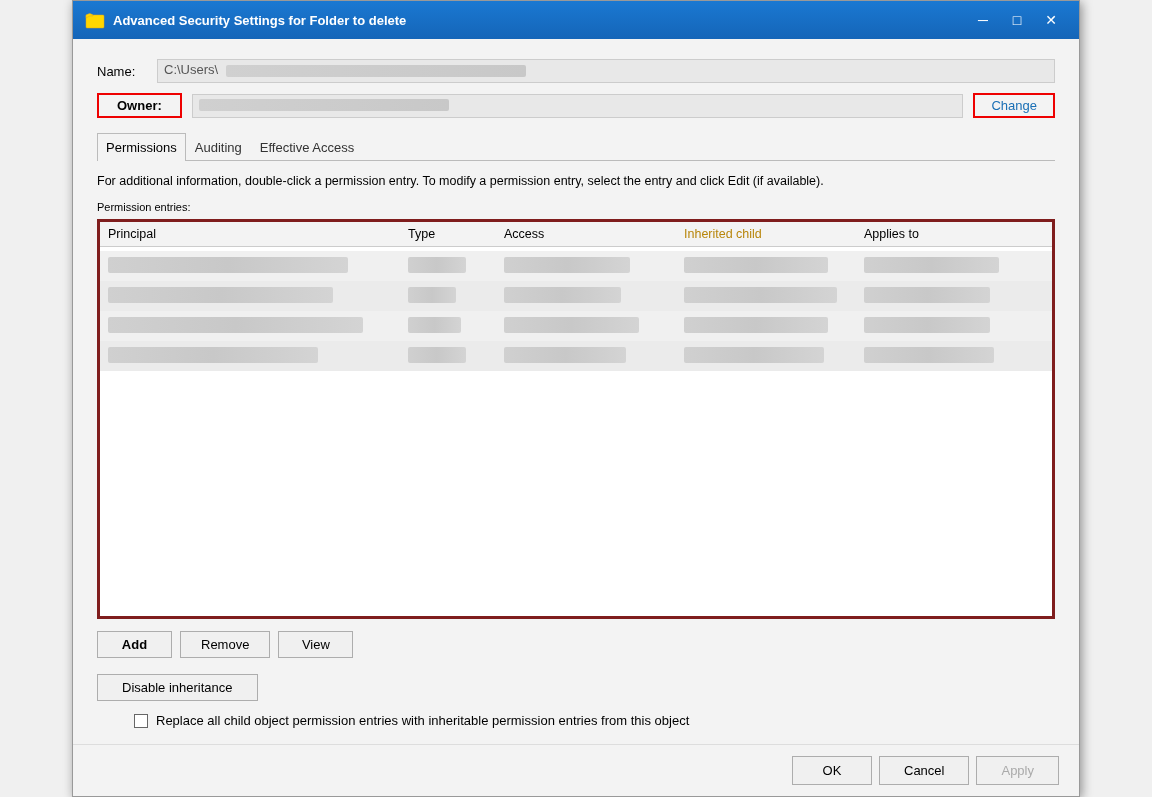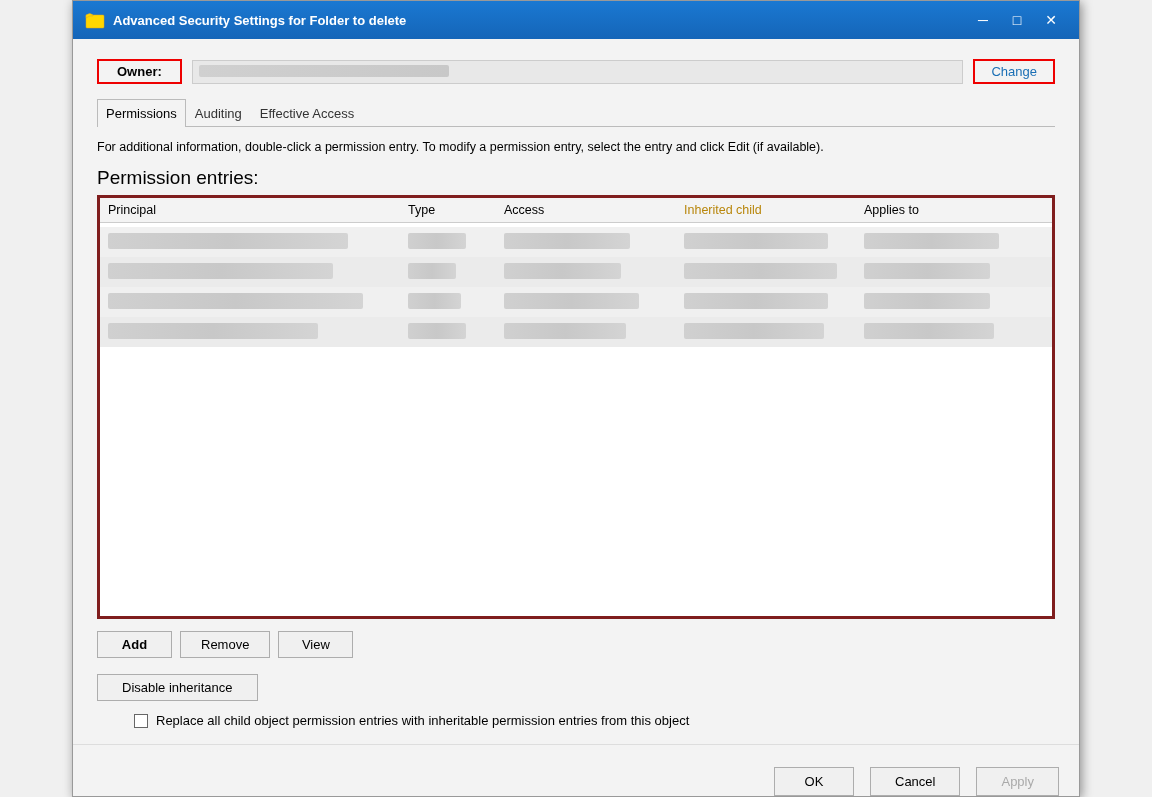--- a/index.html
+++ b/index.html
@@ -153,21 +153,21 @@
 
     .info-text {
       font-size: 12.5px;
       color: #000;
       margin-bottom: 10px;
       line-height: 1.4;
       flex-shrink: 0;
     }
 
     .perm-label {
-      font-size: 19px;
+      font-size: 11px;
       margin-bottom: 6px;
       color: #000;
       flex-shrink: 0;
     }
 
     .perm-table {
       flex: 1;
       border: 3px solid #7f1d1d;
       background: white;
       overflow: hidden;
@@ -262,24 +262,24 @@
     .replace-text {
       font-size: 13px;
       color: #000;
     }
 
     .footer {
       height: 52px;
       background: #f3f3f3;
       border-top: 1px solid #ddd;
       display: flex;
-      align-items: flex-end;
+      align-items: center;
       justify-content: flex-end;
-      padding: 0 20px;
-      gap: 16px;
+      padding: 16px 20px;
+      gap: 7px;
       flex-shrink: 0;
     }
 
     .footer-btn {
       padding: 6px 24px;
       font-size: 13px;
       border: 1px solid #adadad;
       background: #f0f0f0;
       cursor: pointer;
       color: #000;
@@ -302,20 +302,27 @@
     <span class="title-bar-text">Advanced Security Settings for Folder to delete</span>
     <div class="title-bar-controls">
       <button class="title-bar-btn">─</button>
       <button class="title-bar-btn">□</button>
       <button class="title-bar-btn close">✕</button>
     </div>
   </div>
 
   <div class="content">
 
+    <div class="field-row">
+      <span class="field-label">Name:</span>
+      <div class="field-value">
+        <span>C:\Users\</span>
+        <span style="display:inline-block;width:300px;height:12px;background:linear-gradient(to right,#d0d0d0,#c8c8c8);border-radius:2px;vertical-align:middle;margin-left:4px;"></span>
+      </div>
+    </div>
 
     <div class="owner-row">
       <div class="owner-label-box">Owner:</div>
       <div class="owner-value">
         <span style="display:inline-block;width:250px;height:12px;background:linear-gradient(to right,#d0d0d0,#c8c8c8);border-radius:2px;vertical-align:middle;"></span>
       </div>
       <button class="change-btn">Change</button>
     </div>
 
     <div class="tabs">

